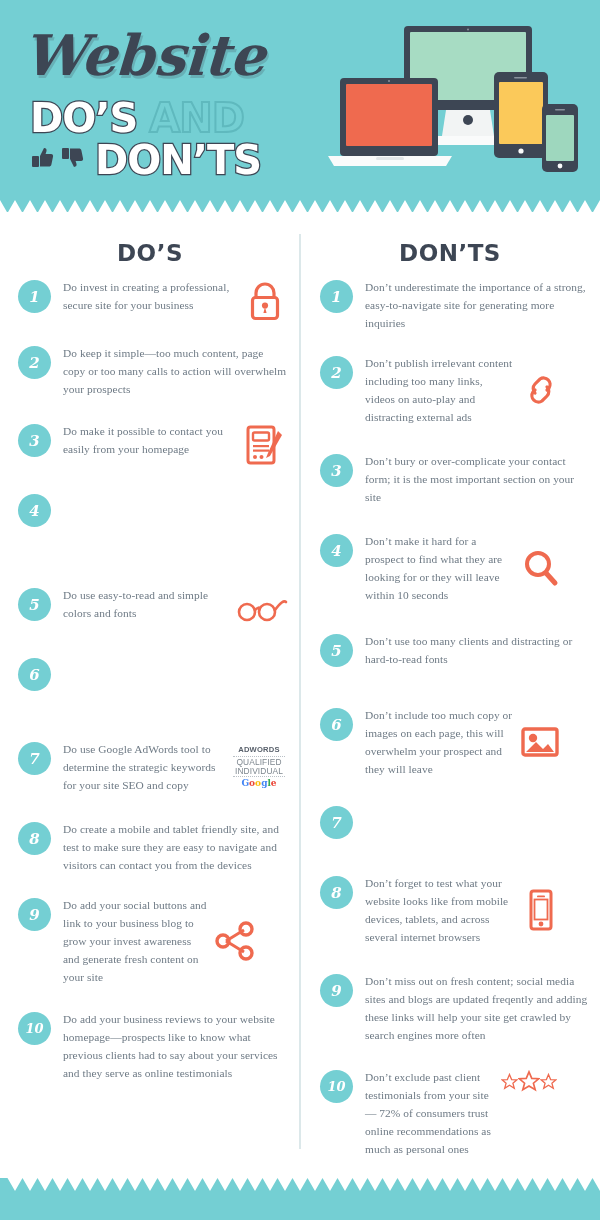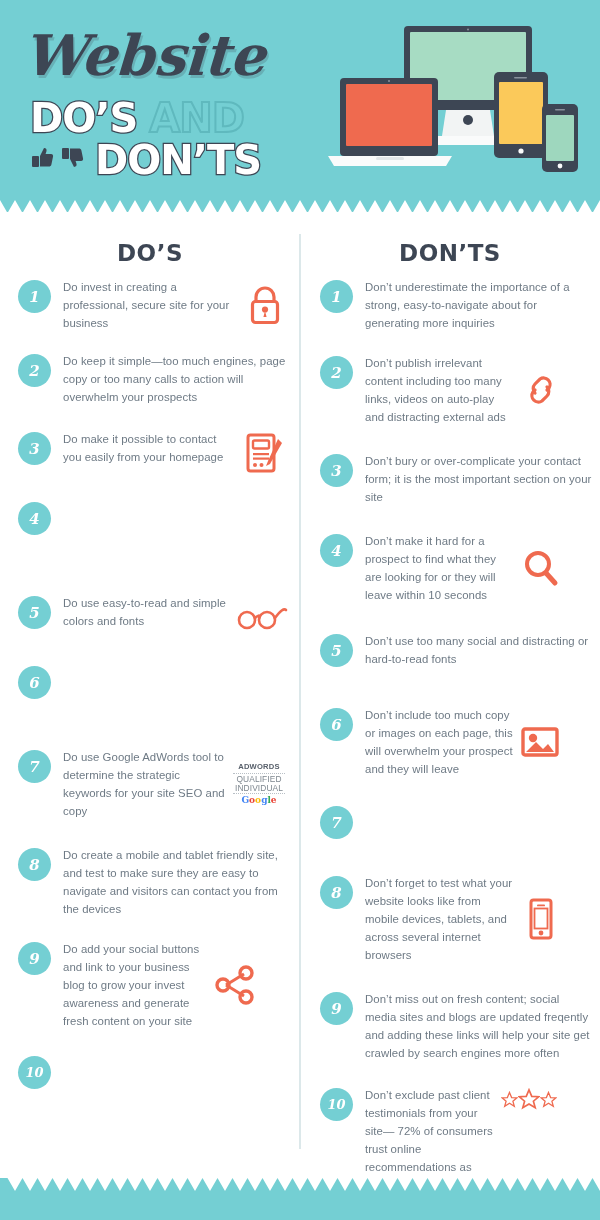--- a/index.html
+++ b/index.html
@@ -118,21 +118,21 @@
     font-style: italic;
     font-weight: bold;
     font-size: 15px;
     display: flex; align-items: center; justify-content: center;
     margin-top: 2px;
   }
   .badge.wide { font-size: 13px; }
   .item-text {
     flex: 1 1 auto;
     margin-left: 12px;
-    font-family: Liberation Sans, sans-serif;
+    font-family: Liberation Serif, serif;
     font-size: 11.4px;
     line-height: 1.58;
     color: #6E7A85;
     letter-spacing: 0.05px;
   }
   .item-icon {
     flex: 0 0 auto;
     width: 46px;
     display: flex; align-items: flex-end; justify-content: center;
     align-self: center;
@@ -265,21 +265,21 @@
           <path d="M8 17 V12 a9 9 0 0 1 18 0 V17" fill="none" stroke="#EF6A4F" stroke-width="3.2"></path>
           <rect x="4.5" y="16.5" width="25" height="21" rx="3" fill="none" stroke="#EF6A4F" stroke-width="3.2"></rect>
           <circle cx="17" cy="24.5" r="3.1" fill="#EF6A4F"></circle>
           <path d="M17 26 L15.4 32 h3.2 Z" fill="#EF6A4F"></path>
         </svg>
       </div>
     </div>
 
     <div class="item" style="margin-top:20px;">
       <div class="badge">2</div>
-      <div class="item-text">Do keep it simple—too much engines, page copy or too many calls to action will overwhelm your prospects</div>
+      <div class="item-text">Do keep it simple—too much content, page copy or too many calls to action will overwhelm your prospects</div>
     </div>
 
     <div class="item" style="margin-top:24px;">
       <div class="badge">3</div>
       <div class="item-text">Do make it possible to contact you easily from your homepage</div>
       <div class="item-icon">
         <svg width="40" height="42" viewBox="0 0 40 42" aria-hidden="true">
           <rect x="3" y="3" width="26" height="36" rx="2.5" fill="none" stroke="#EF6A4F" stroke-width="3"></rect>
           <rect x="8" y="8.5" width="16" height="8" rx="1.5" fill="none" stroke="#EF6A4F" stroke-width="2.4"></rect>
           <rect x="8" y="21" width="16" height="2.2" fill="#EF6A4F"></rect>
@@ -341,29 +341,30 @@
           <line x1="12" y1="20" x2="30" y2="31" stroke="#EF6A4F" stroke-width="3"></line>
           <circle cx="9" cy="20" r="6" fill="none" stroke="#EF6A4F" stroke-width="3.4"></circle>
           <circle cx="32" cy="8" r="6" fill="none" stroke="#EF6A4F" stroke-width="3.4"></circle>
           <circle cx="32" cy="32" r="6" fill="none" stroke="#EF6A4F" stroke-width="3.4"></circle>
         </svg>
       </div>
     </div>
 
     <div class="item" style="margin-top:24px;">
       <div class="badge wide">10</div>
+      <div class="item-text">Do add your business reviews to your website homepage—prospects like to know what previous clients had to say about your services and they serve as online testimonials</div>
     </div>
   </div>
 
   <div class="col" id="col-donts">
     <div class="col-head">DON’TS</div>
 
     <div class="item" style="margin-top:12px;">
       <div class="badge">1</div>
-      <div class="item-text">Don’t underestimate the importance of a strong, easy-to-navigate about for generating more inquiries</div>
+      <div class="item-text">Don’t underestimate the importance of a strong, easy-to-navigate site for generating more inquiries</div>
     </div>
 
     <div class="item" style="margin-top:22px;">
       <div class="badge">2</div>
       <div class="item-text" style="max-width:150px;">Don’t publish irrelevant content including too many links, videos on auto-play and distracting  external ads</div>
       <div class="item-icon" style="width:46px;">
         <svg width="42" height="34" viewBox="0 0 42 34" aria-hidden="true">
           <g fill="none" stroke="#EF6A4F" stroke-width="3.2" stroke-linecap="round">
             <path d="M14 20 a6.5 6.5 0 0 1 0-9 l5-5 a6.5 6.5 0 0 1 9 9 l-2 2"></path>
             <path d="M26 14 a6.5 6.5 0 0 1 0 9 l-5 5 a6.5 6.5 0 0 1 -9 -9 l2 -2"></path>
@@ -383,21 +384,21 @@
       <div class="item-icon" style="width:44px;">
         <svg width="38" height="38" viewBox="0 0 38 38" aria-hidden="true">
           <circle cx="16" cy="15" r="11" fill="none" stroke="#EF6A4F" stroke-width="4"></circle>
           <line x1="24" y1="24" x2="33" y2="34" stroke="#EF6A4F" stroke-width="5" stroke-linecap="round"></line>
         </svg>
       </div>
     </div>
 
     <div class="item" style="margin-top:28px;">
       <div class="badge">5</div>
-      <div class="item-text">Don’t use too many social and distracting or hard-to-read fonts</div>
+      <div class="item-text">Don’t use too many clients and distracting or hard-to-read fonts</div>
     </div>
 
     <div class="item" style="margin-top:28px;">
       <div class="badge">6</div>
       <div class="item-text" style="max-width:148px;">Don’t include too much copy or images on each page, this will overwhelm your prospect and they will leave</div>
       <div class="item-icon" style="width:46px;">
         <svg width="40" height="34" viewBox="0 0 40 34" aria-hidden="true">
           <rect x="3" y="4" width="34" height="26" rx="2" fill="none" stroke="#EF6A4F" stroke-width="3.4"></rect>
           <circle cx="13" cy="13" r="4.2" fill="#EF6A4F"></circle>
           <path d="M6 27 L16 17 L23 24 L28 19 L34 27 Z" fill="#EF6A4F"></path>

